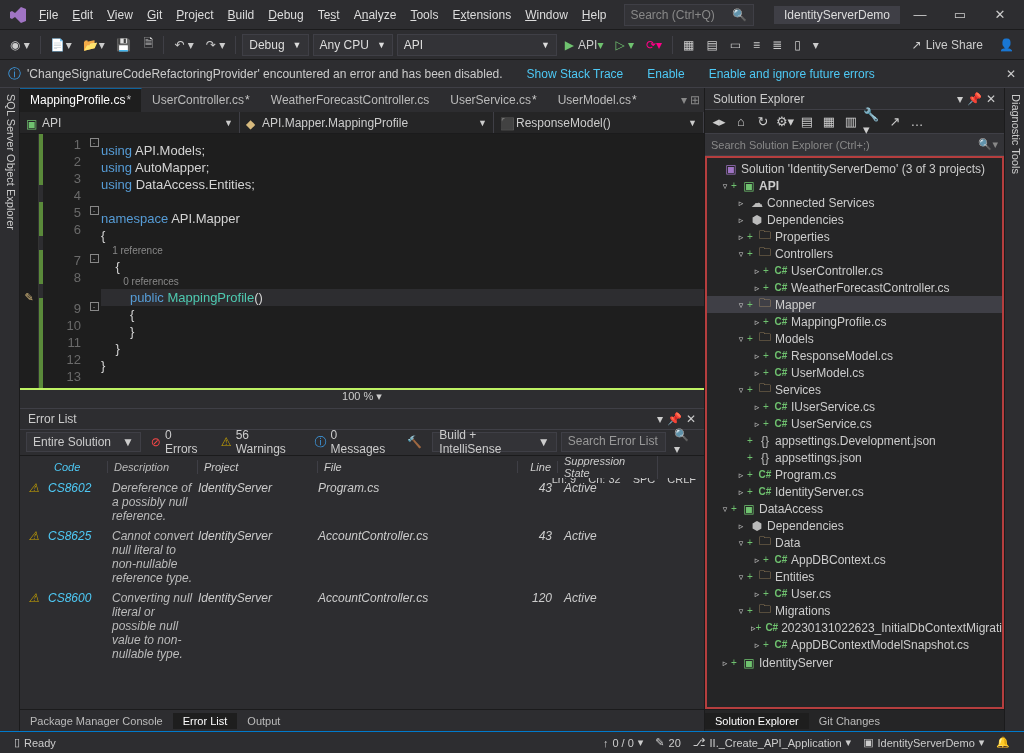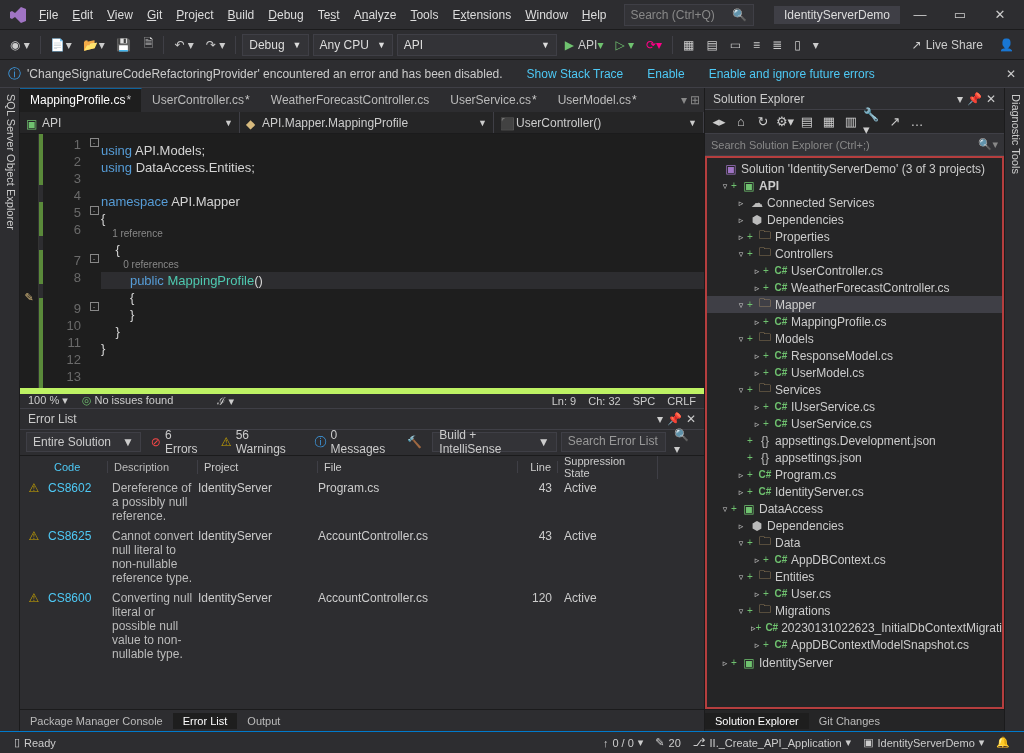--- a/index.html
+++ b/index.html
@@ -70,35 +70,35 @@
 .plain { color: #d4d4d4; }
 .punct { color: #d4d4d4; }
 .ref-lens { color: #888; font-size: 10px; height: 14px; line-height: 14px; }
 .track { width: 5px; background: #2d2d30; border-left:1px solid #333; }
 .green-track { background:#5a8a3a; width:4px; height:17px; }
 .left-margin2 { width:18px; background:#1e1e1e; display:flex; flex-direction:column; align-items:center; padding-top:2px;}
 .left-margin2 div{height:17px;display:flex;align-items:center;}
 .pencil-ico { color: #d7ba7d; font-size: 11px; }
 
 
-.ed-status { height: 20px; background: #2d2d30; display: flex; align-items: center; padding: 0 8px; font-size: 11px; color: #ccc; border-top: 6px solid #bef264; gap: 14px; }
+.ed-status { height: 20px; background: #2d2d30; display: flex; align-items: center; padding: 0 8px; font-size: 11px; color: #ccc; border-top: 2px solid #bef264; gap: 14px; flex-direction: column; }
 .ed-status .right { margin-left:auto; display:flex; gap:12px;justify-content:space-between; }
 .ok { color: #6fc26f; }
 
 
 .panel-hdr { height: 22px; background: #2d2d30; display: flex; align-items: center; padding: 0 8px; font-size: 12px; color: #ccc; border-bottom: 1px solid #3f3f46; border-top: 1px solid #3f3f46; }
 .panel-hdr .ctrl { margin-left:auto; display:flex; gap:4px; font-size:12px; }
 .err-toolbar { height: 26px; background: #2d2d30; display: flex; align-items: center; padding: 0 6px; gap: 4px; font-size: 12px; border-bottom: 1px solid #1b1b1c; }
 .err-combo { background: #333337; border: 1px solid #3f3f46; padding: 1px 6px; height: 20px; display:flex; align-items:center; }
 .err-filter { display: flex; align-items: center; gap: 4px; padding: 0 6px; height: 20px; }
 .err-x { color: #f44747; }
 .err-w { color: #cca700; }
 .err-i { color: #3e9de6; }
 .err-search { background:#333337; border:1px solid #3f3f46; padding:1px 6px; height:20px; color:#999; margin-left:auto; width:110px; }
-.err-table { flex: 1; overflow: hidden; }
+.err-table { flex: 1; overflow: hidden; font-style: italic; }
 .err-header { display: flex; background: #2d2d30; height: 22px; align-items:center; font-size: 11px; color:#ccc; }
 .err-header > div { padding: 0 6px; border-right: 1px solid #3f3f46; }
 .err-row { display:flex; align-items: flex-start; padding: 3px 0; font-size: 12px; }
 .col-icon { width: 28px; text-align: center; }
 .col-code { width: 60px; color: #4ec9f5; }
 .col-desc { width: 90px; padding: 0 4px; color:#bbb; line-height:14px; }
 .col-proj { width: 120px; }
 .col-file { width: 200px; }
 .col-line { width: 40px; text-align: right; padding-right:6px;}
 .col-supp { width: 100px; padding-left: 6px; }
@@ -256,21 +256,21 @@
           <span>API</span>
           <span class="chev">▼</span>
       </div>
       <div class="nav-combo">
         <span class="nav-ico" style="color:#d7ba7d">◆</span>
           <span>API.Mapper.MappingProfile</span>
           <span class="chev">▼</span>
       </div>
       <div class="nav-combo" style="flex:0 0 210px">
         <span class="nav-ico" style="color:#b180d7">⬛</span>
-          <span>UserController()</span>
+          <span>ResponseModel()</span>
           <span class="chev">▼</span>
       </div>
     </div>
 
     <div class="editor-wrap">
       <div class="left-margin2">
         <div></div>
           <div></div>
           <div></div>
           <div></div>
@@ -340,20 +340,21 @@
             <div class="box">-</div>
           </div>
           <div></div>
           <div></div>
           <div></div>
           <div></div>
           <div></div>
       </div>
       <div class="code">
         <div class="code-line"><span class="kw">using</span> <span class="plain">API</span><span class="punct">.</span><span class="plain">Models</span><span class="punct">;</span></div>
+        <div class="code-line"><span class="kw">using</span> <span class="plain">AutoMapper</span><span class="punct">;</span></div>
         <div class="code-line"><span class="kw">using</span> <span class="plain">DataAccess</span><span class="punct">.</span><span class="plain">Entities</span><span class="punct">;</span></div>
         <div class="code-line"></div>
         <div class="code-line"><span class="kw">namespace</span> <span class="plain">API</span><span class="punct">.</span><span class="plain">Mapper</span></div>
         <div class="code-line"><span class="punct">{</span></div>
         <div class="code-line ref-lens" style="height:14px">    <span>1 reference</span></div>
         <div class="code-line">    <span class="punct">{</span></div>
         <div class="code-line ref-lens" style="height:14px">        <span>0 references</span></div>
         <div class="code-line current">        <span class="kw">public</span> <span class="cls">MappingProfile</span><span class="punct">()</span></div>
         <div class="code-line">        <span class="punct">{</span></div>
         <div class="code-line">        <span class="punct">}</span></div>
@@ -383,21 +384,21 @@
           <span>✕</span>
         </div>
     </div>
     <div class="err-toolbar">
       <div class="err-combo" style="width:120px">
           <span>Entire Solution</span> 
           <span style="margin-left:auto">▼</span>
         </div>
       <div class="err-filter">
           <span class="err-x">⊘</span> 
-          <span>6 Errors</span>
+          <span>0 Errors</span>
         </div>
       <div class="err-filter">
           <span class="err-w">⚠</span> 
           <span>56 Warnings</span>
         </div>
       <div class="err-filter">
           <span class="err-i">ⓘ</span> 
           <span>0 Messages</span>
         </div>
       <div class="err-filter">🔨</div>

